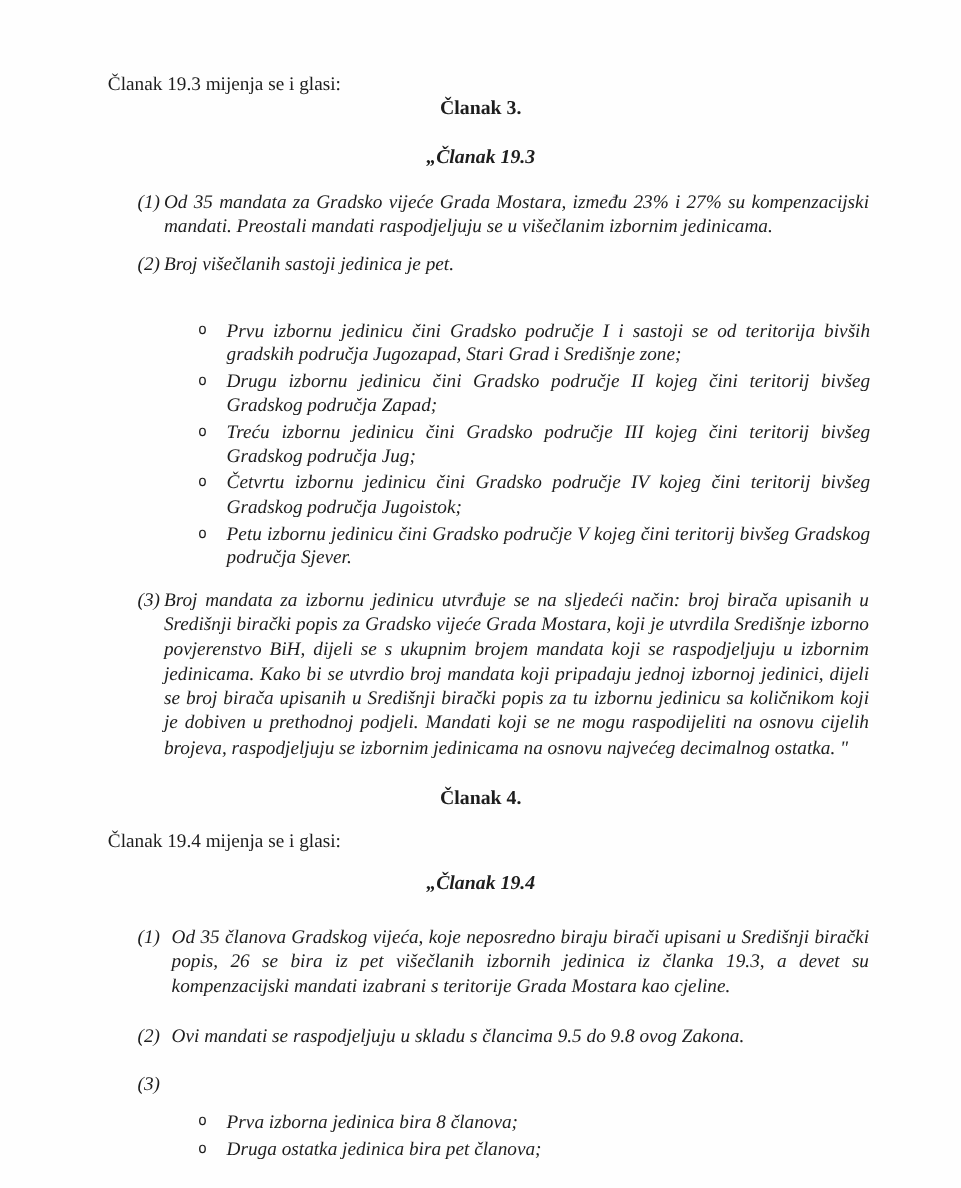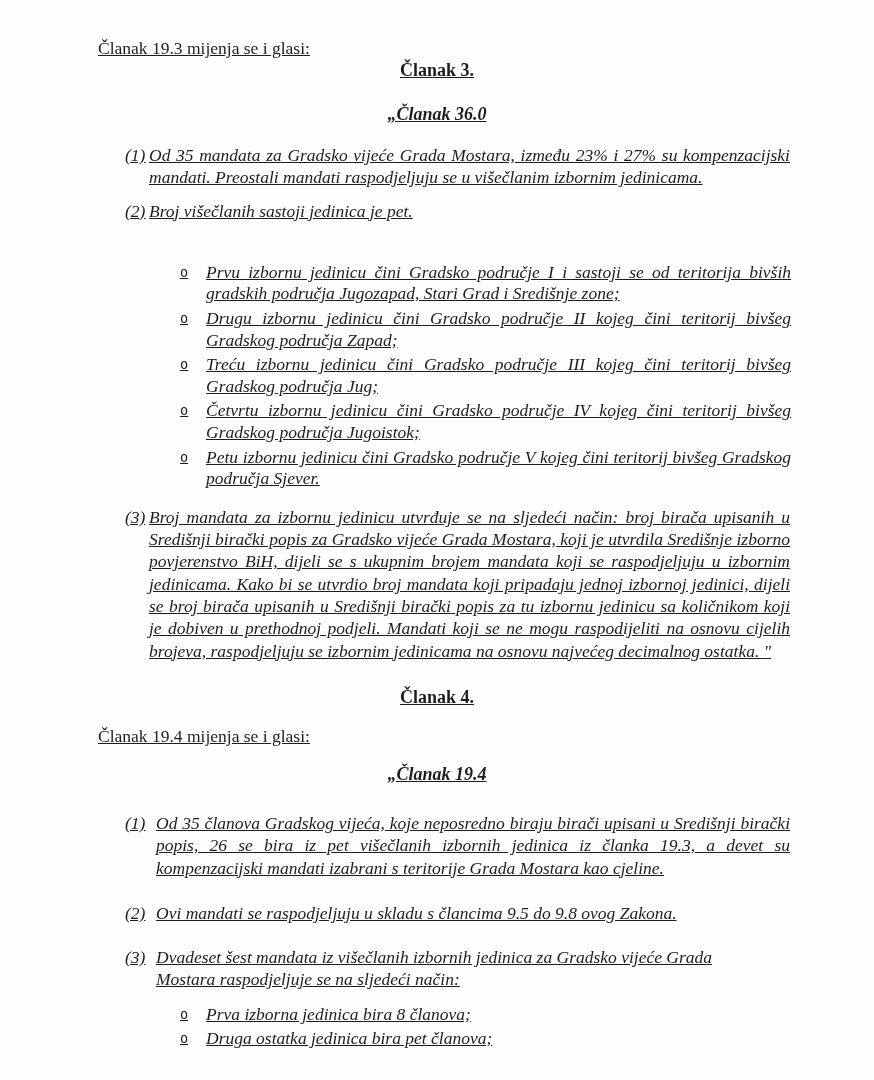--- a/index.html
+++ b/index.html
@@ -11,22 +11,21 @@
     position: relative;
     width: 874px;
     height: 1080px;
     background: #fefefe;
     overflow: hidden;
     font-family: "Liberation Serif", serif;
     color: #1d1d1d;
     -webkit-font-smoothing: antialiased;
   }
   .content {
-    padding-top: 37px;
-    text-decoration: underline;
+    padding-top: 65px;
   }
   
   .intro {
     margin: 0 0 0 98px;
     font-size: 17.5px;
     line-height: 22px;
     font-style: normal;
   }
   
   .heading {
@@ -98,21 +97,21 @@
   .bitem + .bitem { margin-top: 3px; }
 </style>
 </head>
 <body>
 
 <div class="page">
   <div class="content">
 
     <p class="intro">Članak 19.3 mijenja se i glasi:</p>
     <p class="heading">Članak 3.</p>
-    <p class="subheading mt-sub3">„Članak 36.0</p>
+    <p class="subheading mt-sub3">„Članak 19.3</p>
 
     <div class="num-para tight just mt-p1">
       <span class="num">(1)</span>
       <div class="txt">Od 35 mandata za Gradsko vijeće Grada Mostara, između 23% i 27% su kompenzacijski mandati. Preostali mandati raspodjeljuju se u višečlanim izbornim jedinicama.</div>
     </div>
 
     <div class="num-para tight mt-p2">
       <span class="num">(2)</span>
       <div class="txt">Broj višečlanih sastoji jedinica je pet.</div>
     </div>
@@ -154,21 +153,20 @@
       <div class="txt">Od 35 članova Gradskog vijeća, koje neposredno biraju birači upisani u Središnji birački popis, 26 se bira iz pet višečlanih izbornih jedinica iz članka 19.3, a devet su kompenzacijski mandati izabrani s teritorije Grada Mostara kao cjeline.</div>
     </div>
 
     <div class="num-para gap mt-s4p2">
       <span class="num">(2)</span>
       <div class="txt">Ovi mandati se raspodjeljuju u skladu s člancima 9.5 do 9.8 ovog Zakona.</div>
     </div>
 
     <div class="num-para gap mt-s4p3">
       <span class="num">(3)</span>
-      <div class="txt" style="max-width: 560px;">Dvadeset šest mandata iz višečlanih izbornih jedinica za Gradsko vijeće Grada Mostara raspodjeljuje se na sljedeći način:</div>
     </div>
 
     <div class="blist mt-list4">
       <div class="bitem">
         <span class="mark">o</span>
         <div class="btxt">Prva izborna jedinica bira 8 članova;</div>
       </div>
       <div class="bitem">
         <span class="mark">o</span>
         <div class="btxt">Druga ostatka jedinica bira pet članova;</div>

